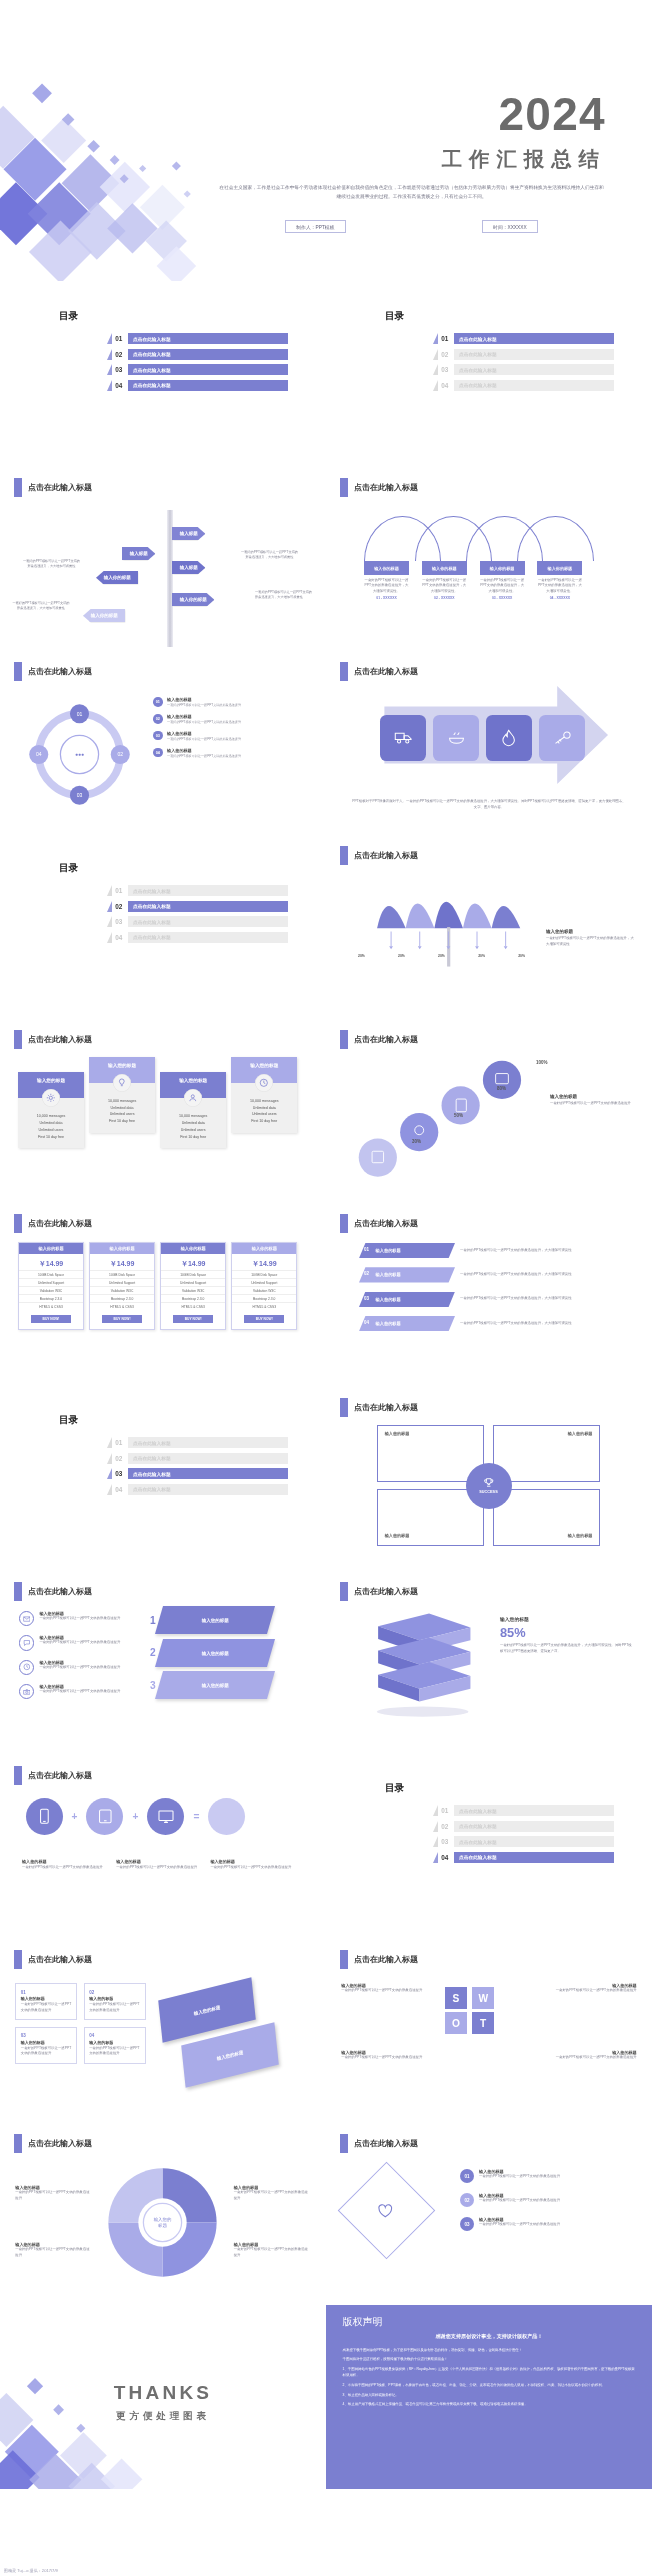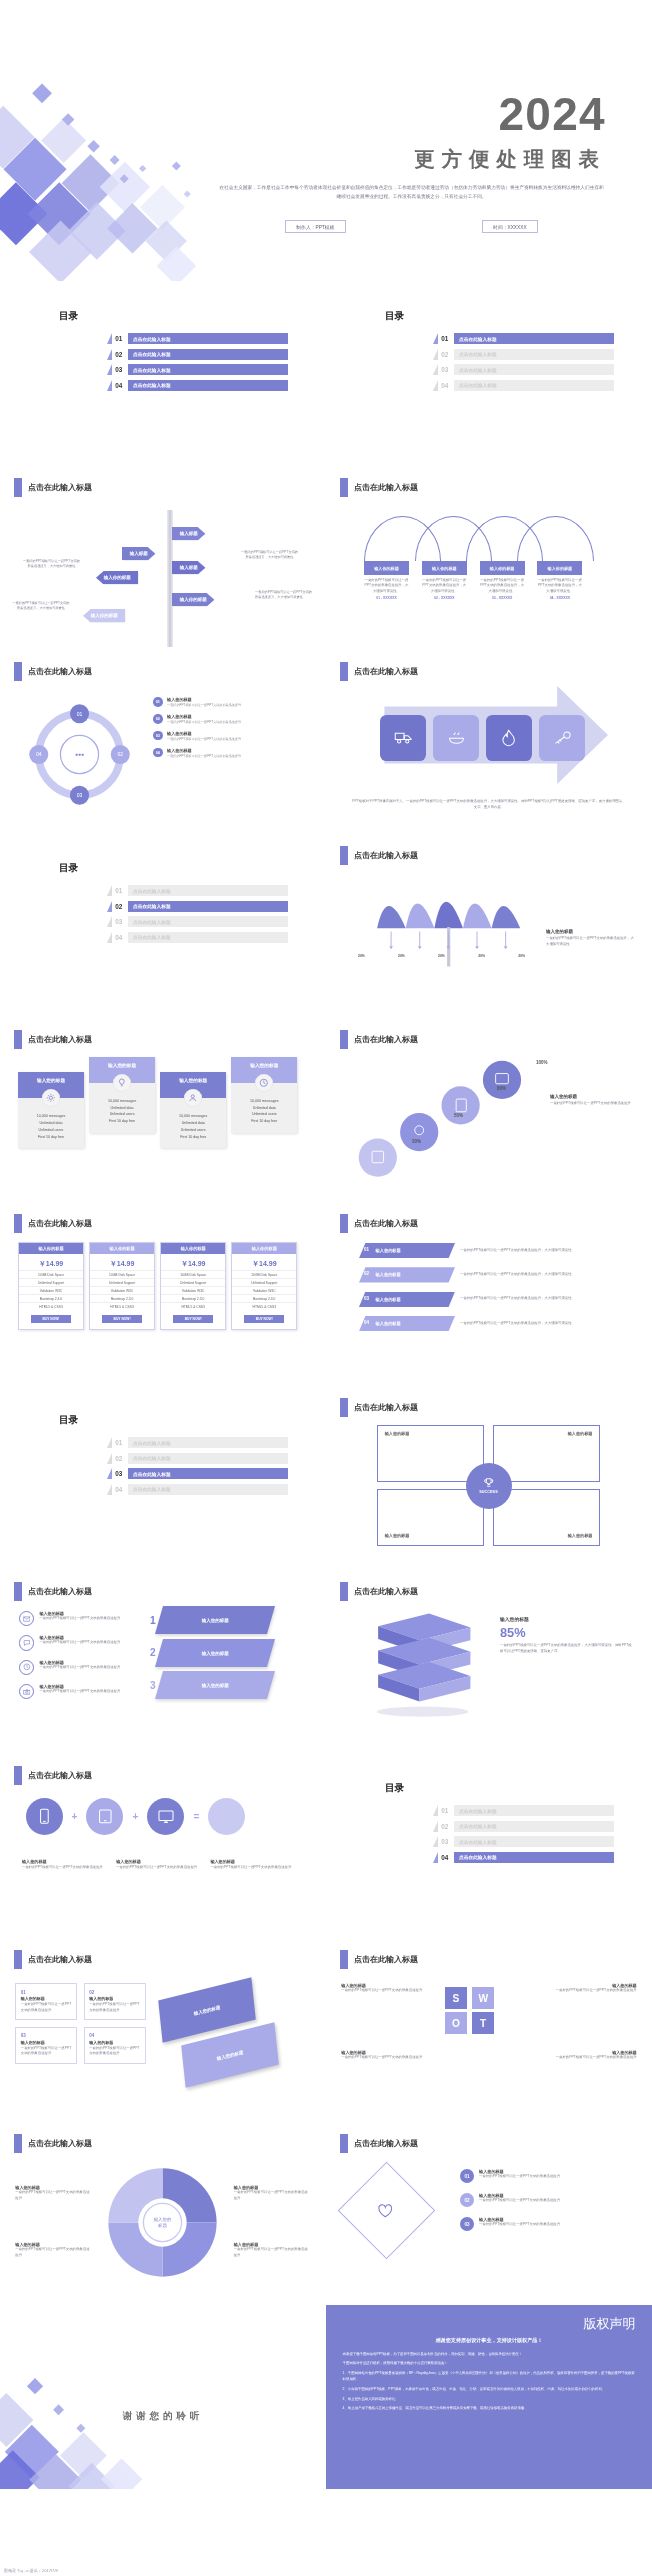--- a/index.html
+++ b/index.html
@@ -147,21 +147,21 @@
 
   
   .thanks { width:326px;height:184px;position:relative;overflow:hidden;background:#fff; }
   .thanks-big { position:absolute; left:0; right:0; top:77px; text-align:center;
                 font-size:19px; letter-spacing:3.2px; color:#6f6f6f; font-weight:bold; }
   .thanks-sub { position:absolute; left:0; right:0; top:105px; text-align:center;
                 font-size:9.6px; letter-spacing:3.8px; color:#6f6f6f; font-weight:bold; }
 
   
   .cr { width:326px;height:184px;background:#7b7fd0;color:#fff;padding:10.2px 16.6px; position:relative; overflow:hidden;}
-  .cr h2 { text-align:right;font-size:13px;font-weight:normal;margin-bottom:3.8px; }
+  .cr h2 { text-align:left;font-size:10px;font-weight:normal;margin-bottom:3.8px; }
   .cr h3 { text-align:center;font-size:5.1px;font-weight:bold;margin-bottom:7.7px; }
   .cr p { font-size:3.4px; line-height:1.75; margin-bottom:3.8px; }
 
   .footer-bar { position:absolute; left:0; bottom:0; width:653px; height:11.5px;
                 display:flex; align-items:center; padding-left:3.8px; background:#fff; }
   .footer-bar span { font-size:4.1px; color:#9b9bb2; }
 
   .bgdia { position:absolute; pointer-events:none; }
 </style>
 </head>
@@ -189,21 +189,21 @@
       <rect x="175" y="245" width="11" height="11" transform="rotate(45 180 250)" fill="#b6b8ec"></rect>
       <rect x="190" y="275" width="10" height="10" transform="rotate(45 195 280)" fill="#b6b8ec"></rect>
       <rect x="220" y="260" width="8" height="8" transform="rotate(45 224 264)" fill="#c3c5ef"></rect>
       <rect x="272" y="255" width="10" height="10" transform="rotate(45 277 260)" fill="#b6b8ec"></rect>
       <rect x="290" y="300" width="8" height="8" transform="rotate(45 294 304)" fill="#cfd1f4"></rect>
       <rect x="255" y="395" width="44" height="44" transform="rotate(45 277 417)" fill="#e8e9fc" opacity=".9"></rect>
     </g>
   </svg>
 
   <div class="cover-year">2024</div>
-  <div class="cover-title">更方便处理图表</div>
+  <div class="cover-title">工作汇报总结</div>
   <div class="cover-desc">在社会主义国家，工作是社会工作中每个劳动者体现社会价值和自我价值的角色定位，工作就是劳动者通过劳动（包括体力劳动和脑力劳动）将生产资料转换为生活资料以维持人们生存和继续社会发展事业的过程。工作没有高低贵贱之分，只有社会分工不同。</div>
   <div class="cover-meta">
     <span>制作人：PPT模板</span>
     <span>时间：XXXXXX</span>
   </div>
 </div>
 
 <div class="grid">
 
   <div class="s">
@@ -1042,21 +1042,22 @@
       <rect x="20" y="200" width="60" height="60" transform="rotate(45 50 230)" fill="#8f93e6" opacity=".85"></rect>
       <rect x="-10" y="240" width="60" height="60" transform="rotate(45 20 270)" fill="#6b6fd8" opacity=".9"></rect>
       <rect x="58" y="245" width="58" height="58" transform="rotate(45 87 274)" fill="#a9ace9" opacity=".85"></rect>
       <rect x="105" y="210" width="52" height="52" transform="rotate(45 131 236)" fill="#dcddf7" opacity=".85"></rect>
       <rect x="118" y="258" width="52" height="52" transform="rotate(45 144 284)" fill="#c6c8f1" opacity=".8"></rect>
       <rect x="168" y="250" width="46" height="46" transform="rotate(45 191 273)" fill="#e3e4fa" opacity=".85"></rect>
       <rect x="46" y="118" width="18" height="18" transform="rotate(45 55 127)" fill="#a5a8e8"></rect>
       <rect x="86" y="158" width="12" height="12" transform="rotate(45 92 164)" fill="#b0b3ea"></rect>
       <rect x="122" y="188" width="10" height="10" transform="rotate(45 127 193)" fill="#b6b8ec"></rect>
     </svg>
-    <div class="thanks-sub">谢谢您的聆听</div>
+    <div class="thanks-big">THANKS</div>
+    <div class="thanks-sub">更方便处理图表</div>
   </div>
 
   <div class="cr">
     <h2>版权声明</h2>
     <h3>感谢您支持原创设计事业，支持设计版权产品！</h3>
     <p>感谢您下载千图网原创PPT模板，为了您和千图网以及原创作者的利益，请勿复制、传播、销售，否则将承担法律责任！</p>
     <p>千图网将对作品进行维权，按照传播下载次数的十倍进行索取赔偿金！</p>
     <p>1、千图网网站出售的PPT模板是免版税类（RF：Royalty-free）正版受《中华人民共和国著作法》和《世界版权公约》的保护，作品的所有权、版权和著作权归千图网所有，您下载的是PPT模板素材使用权。</p>
     <p>2、不得将千图网的PPT模板、PPT素材，本身用于再出售，或者出租、出借、转让、分销、发布或者作为礼物供他人使用，不得转授权、出卖、转让本协议或本协议中的权利。</p>
     <p>3、禁止把作品纳入商标或服务标记。</p>

